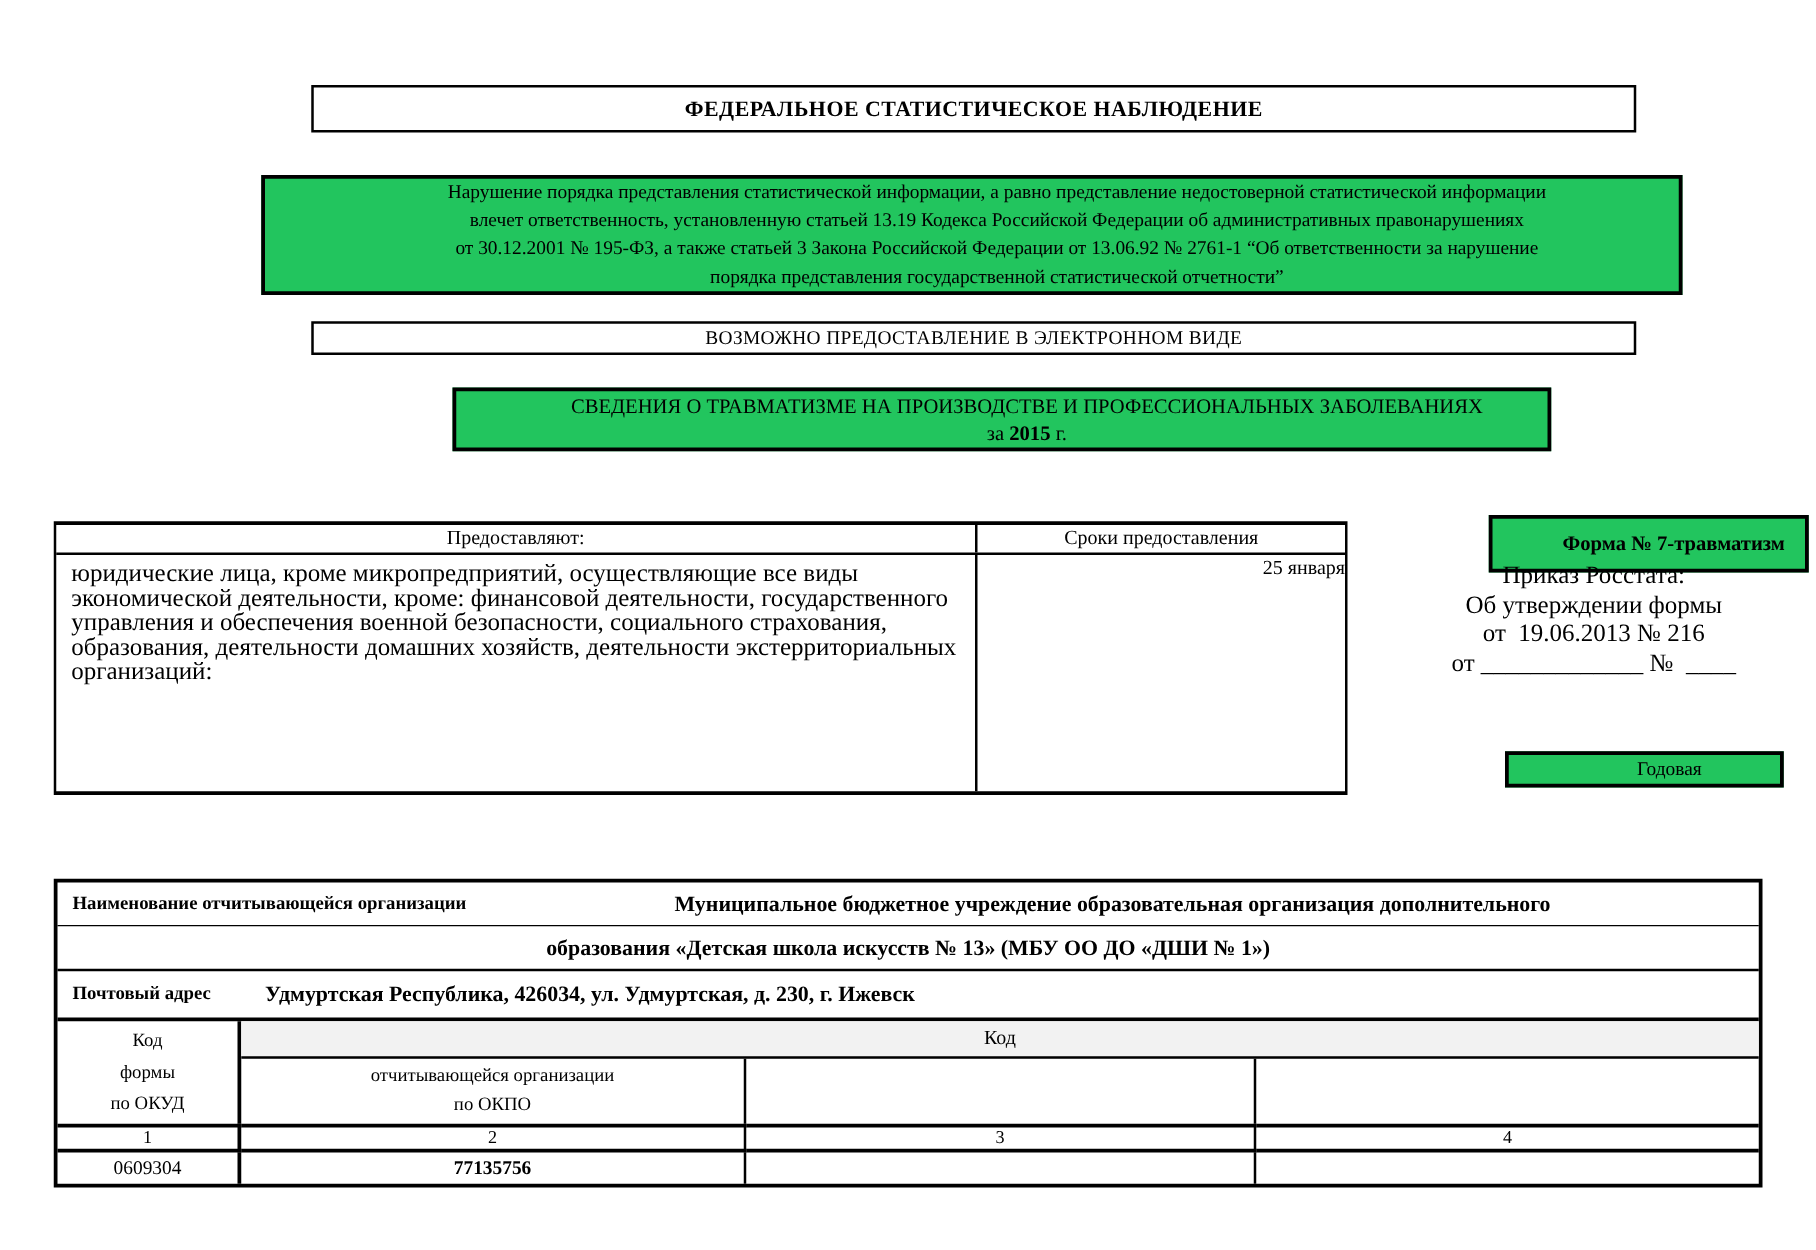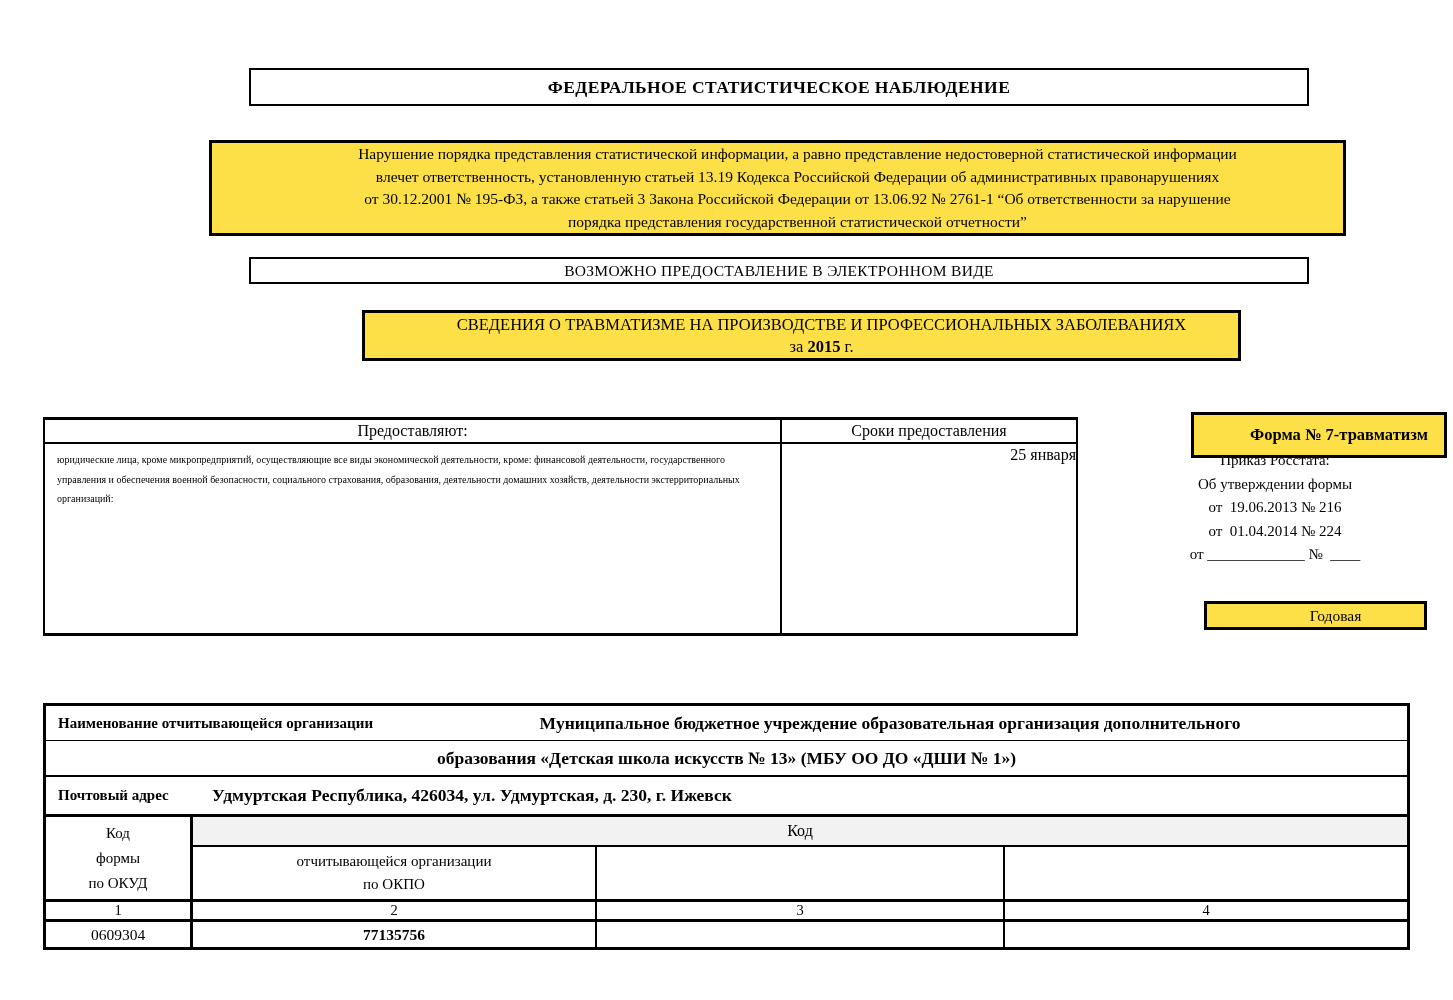--- a/index.html
+++ b/index.html
@@ -8,21 +8,21 @@
     position:relative; width:1453px; height:1000px;
     background:#ffffff; color:#000;
     font-family:"Liberation Serif", serif;
     overflow:hidden;
   }
   .box {
     position:absolute; border:2px solid #000;
     display:flex; align-items:center; justify-content:center;
     text-align:center; background:#fff;margin-left:44px;
   }
-  .shaded { background:#fde047;padding-left:40px; }
+  .shaded { background:#22c55e;padding-left:40px; }
   .b { font-weight:bold; }
 
   .title-box { left:205px; top:68px; width:1060px; height:38px;
     font-weight:bold; font-size:17.5px; letter-spacing:.4px; }
 
   .warning-box { left:165px; top:140px; width:1137px; height:96px;
     border-width:3px; flex-direction:column; justify-content:center;
     font-size:15.5px; line-height:22.5px; }
 
   .electronic-box { left:205px; top:257px; width:1060px; height:27px;
@@ -35,29 +35,29 @@
   
   .providers { position:absolute; left:43px; top:417px; width:1035px; height:219px;
     border:2px solid #000; border-top-width:3px; border-bottom-width:3px;
     display:flex; flex-direction:column; background:#fff; }
   .p-row { display:flex; width:100%; }
   .p-head { height:24px; border-bottom:2px solid #000; }
   .p-head > div { display:flex; align-items:center; justify-content:center; font-size:16px; }
   .p-body { flex:1; }
   .p-c1 { width:737px; border-right:2px solid #000; }
   .p-c2 { flex:1; }
-  .p-bodyc1 { padding:6px 14px 0 12px; text-align:left; font-size:10px; line-height:19.5px; }
+  .p-bodyc1 { padding:6px 14px 0 12px; text-align:left; font-size:20px; line-height:19.5px; }
   .p-item { margin-top:5px; padding-left:46px; text-indent:-14px; }
   .p-bodyc2 { text-align:right; padding-top:2px; font-size:16px; }
 
   
   .form-box { left:1147px; top:412px; width:256px; height:46px;
     border-width:3px; font-weight:bold; font-size:16.5px; }
   .order { position:absolute; left:1100px; top:449px; width:350px;
-    text-align:center; font-size:15px; line-height:23.5px; }
+    text-align:center; font-size:20px; line-height:23.5px; }
   .order div { white-space:pre; }
   .periodicity-box { left:1160px; top:601px; width:223px; height:29px;
     border-width:3px; font-size:15.5px; }
 
   
   .orgtable { position:absolute; left:43px; top:703px; width:1367px; height:247px;
     border:3px solid #000; display:flex; flex-direction:column; background:#fff; }
   .o-row1 { height:35px; border-bottom:1px solid #000; display:flex; align-items:center; }
   .o-label { font-weight:bold; font-size:15px; padding-left:12px; white-space:nowrap; }
   .o-name { flex:1; text-align:center; font-weight:bold; font-size:17.5px; }
@@ -133,21 +133,20 @@
   </div>
 
   <div class="box form-box shaded">
     <span>Форма № 7-травматизм</span>
   </div>
 
   <div class="order">
     <div>Приказ Росстата:</div>
     <div>Об утверждении формы</div>
     <div>от  19.06.2013 № 216</div>
-    <div>от  01.04.2014 № 224</div>
     <div>от _____________ №  ____</div>
   </div>
 
   <div class="box periodicity-box shaded">
     <span>Годовая</span>
   </div>
 
   <div class="orgtable">
     <div class="o-row1">
       <div class="o-label">Наименование отчитывающейся организации</div>

